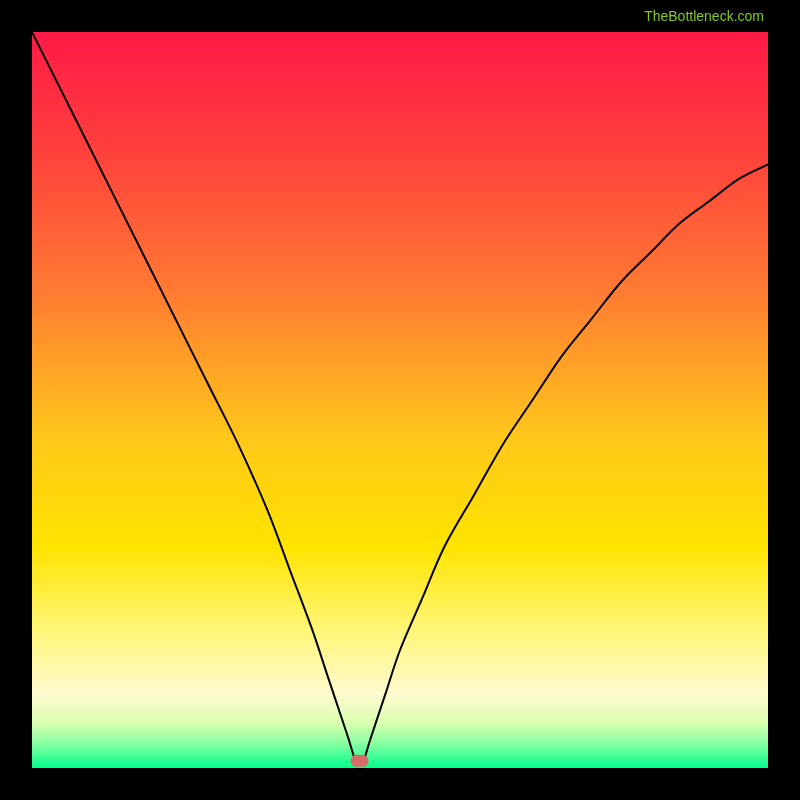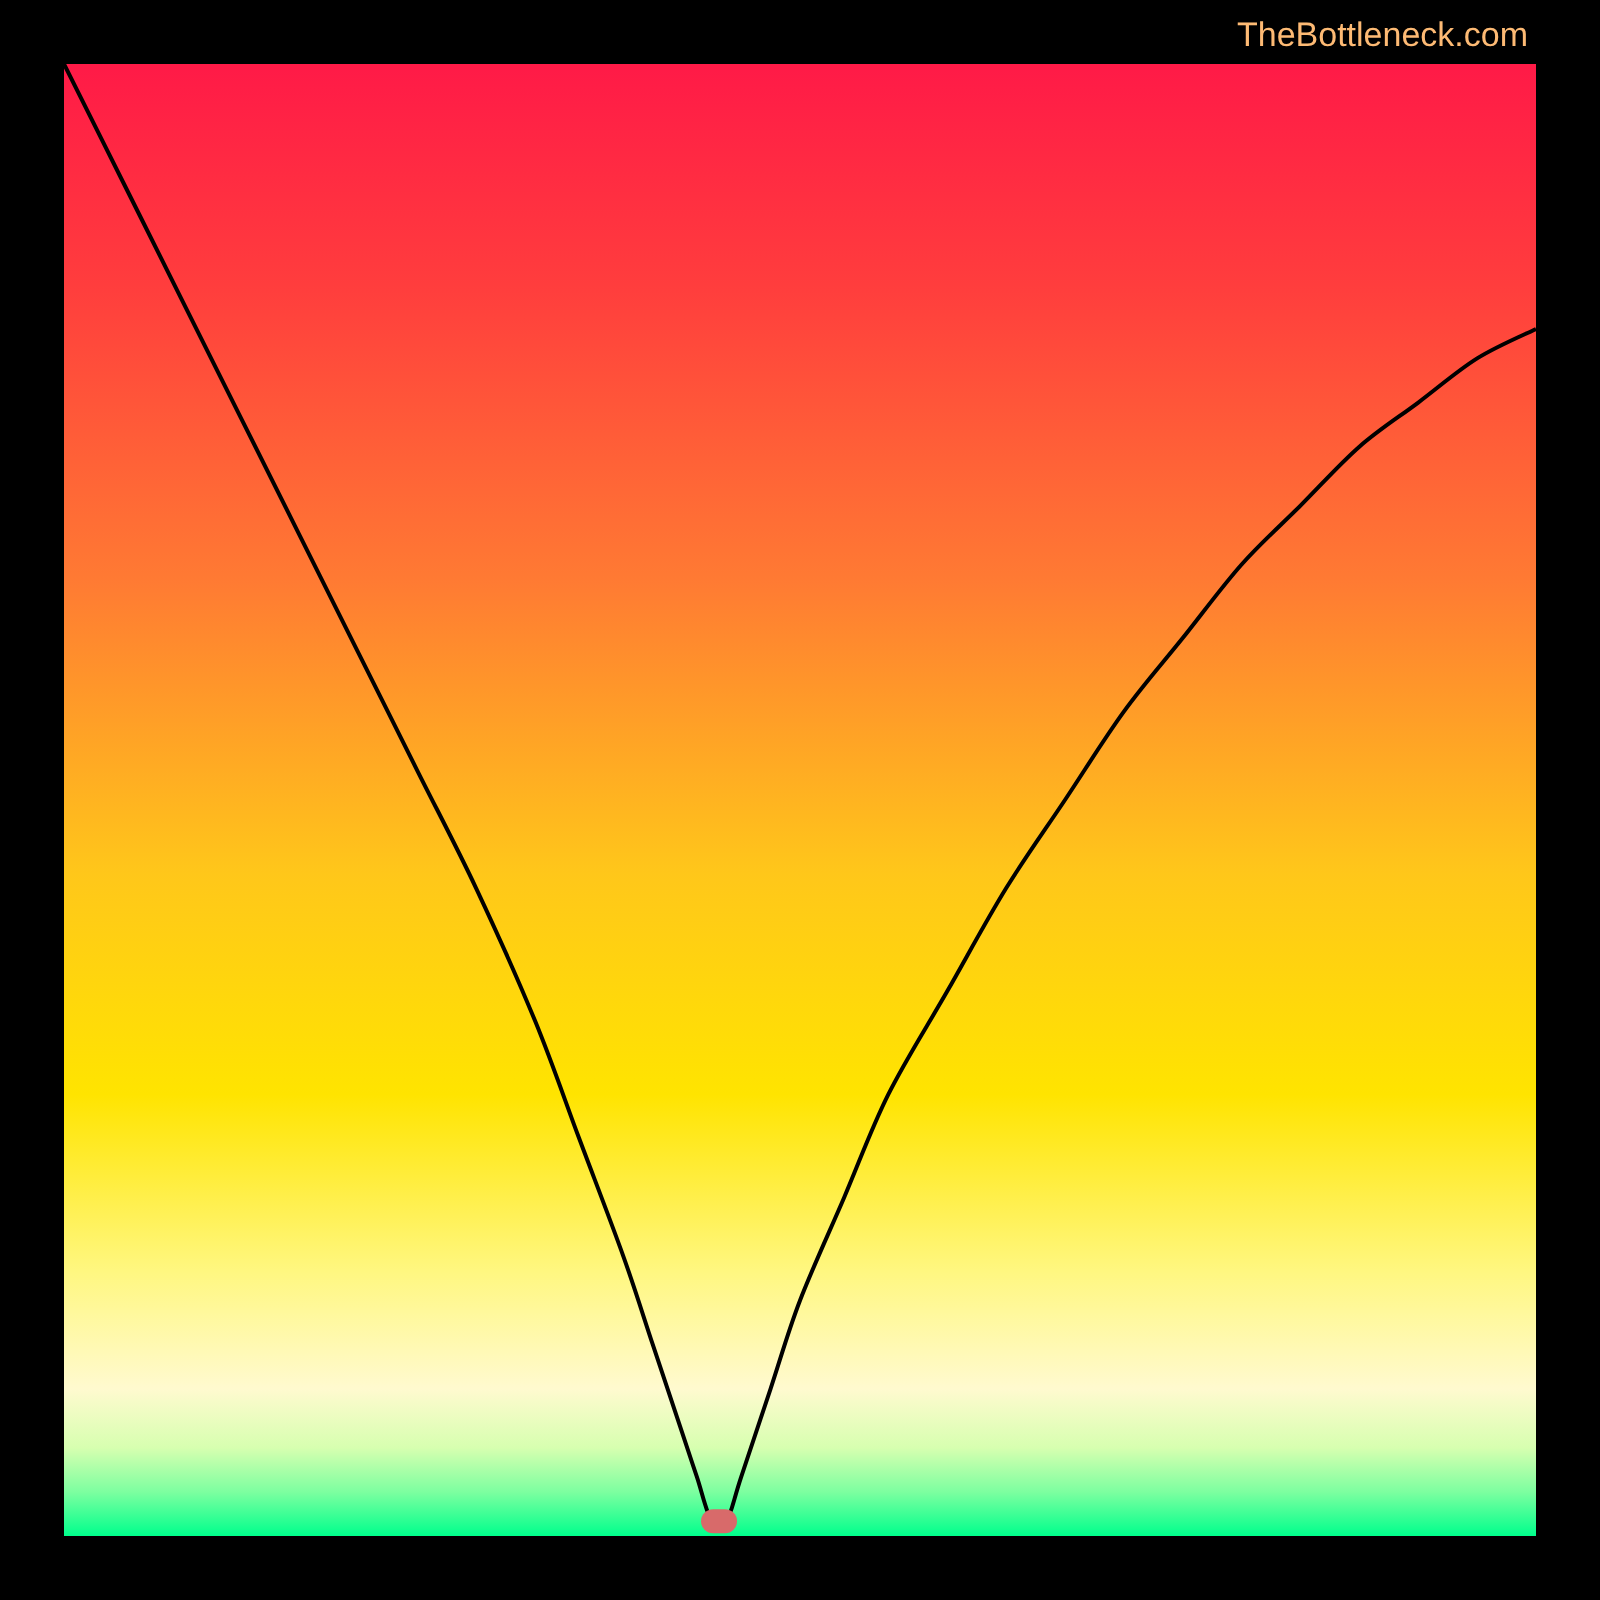--- a/index.html
+++ b/index.html
@@ -20,22 +20,22 @@
     position: absolute;
     left: 32px;
     top: 32px;
     width: 736px;
     height: 736px;
   }
   .watermark {
     position: absolute;
     top: 8px;
     right: 36px;
-    color: #fdba74;
-    font-size: 17px;
+    color: #84cc16;
+    font-size: 14px;
     font-family: Arial, sans-serif;
     z-index: 10;
   }
   svg {
     display: block;
   }
 </style>
 </head>
 <body>
 

